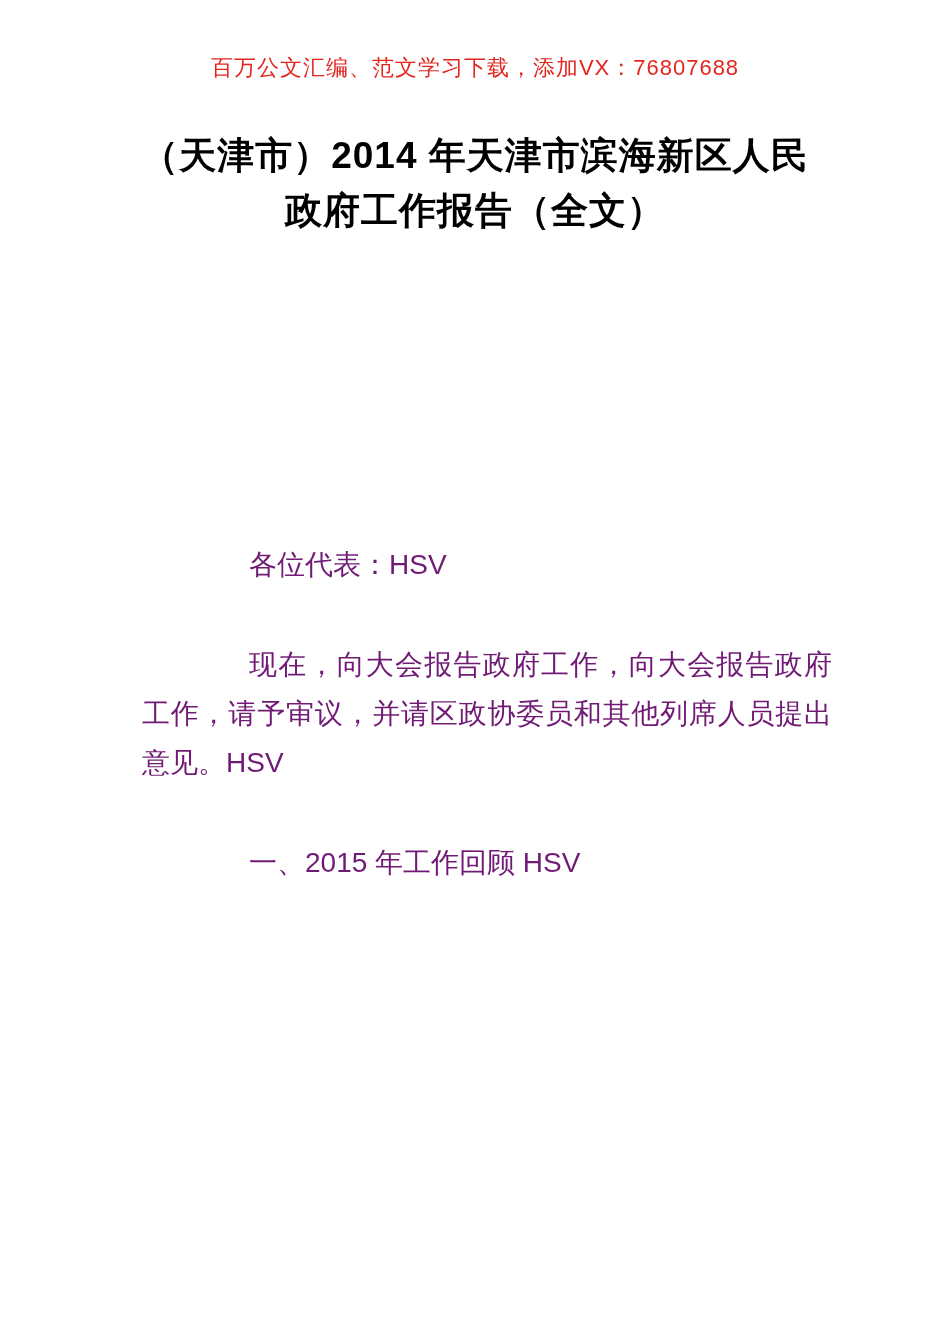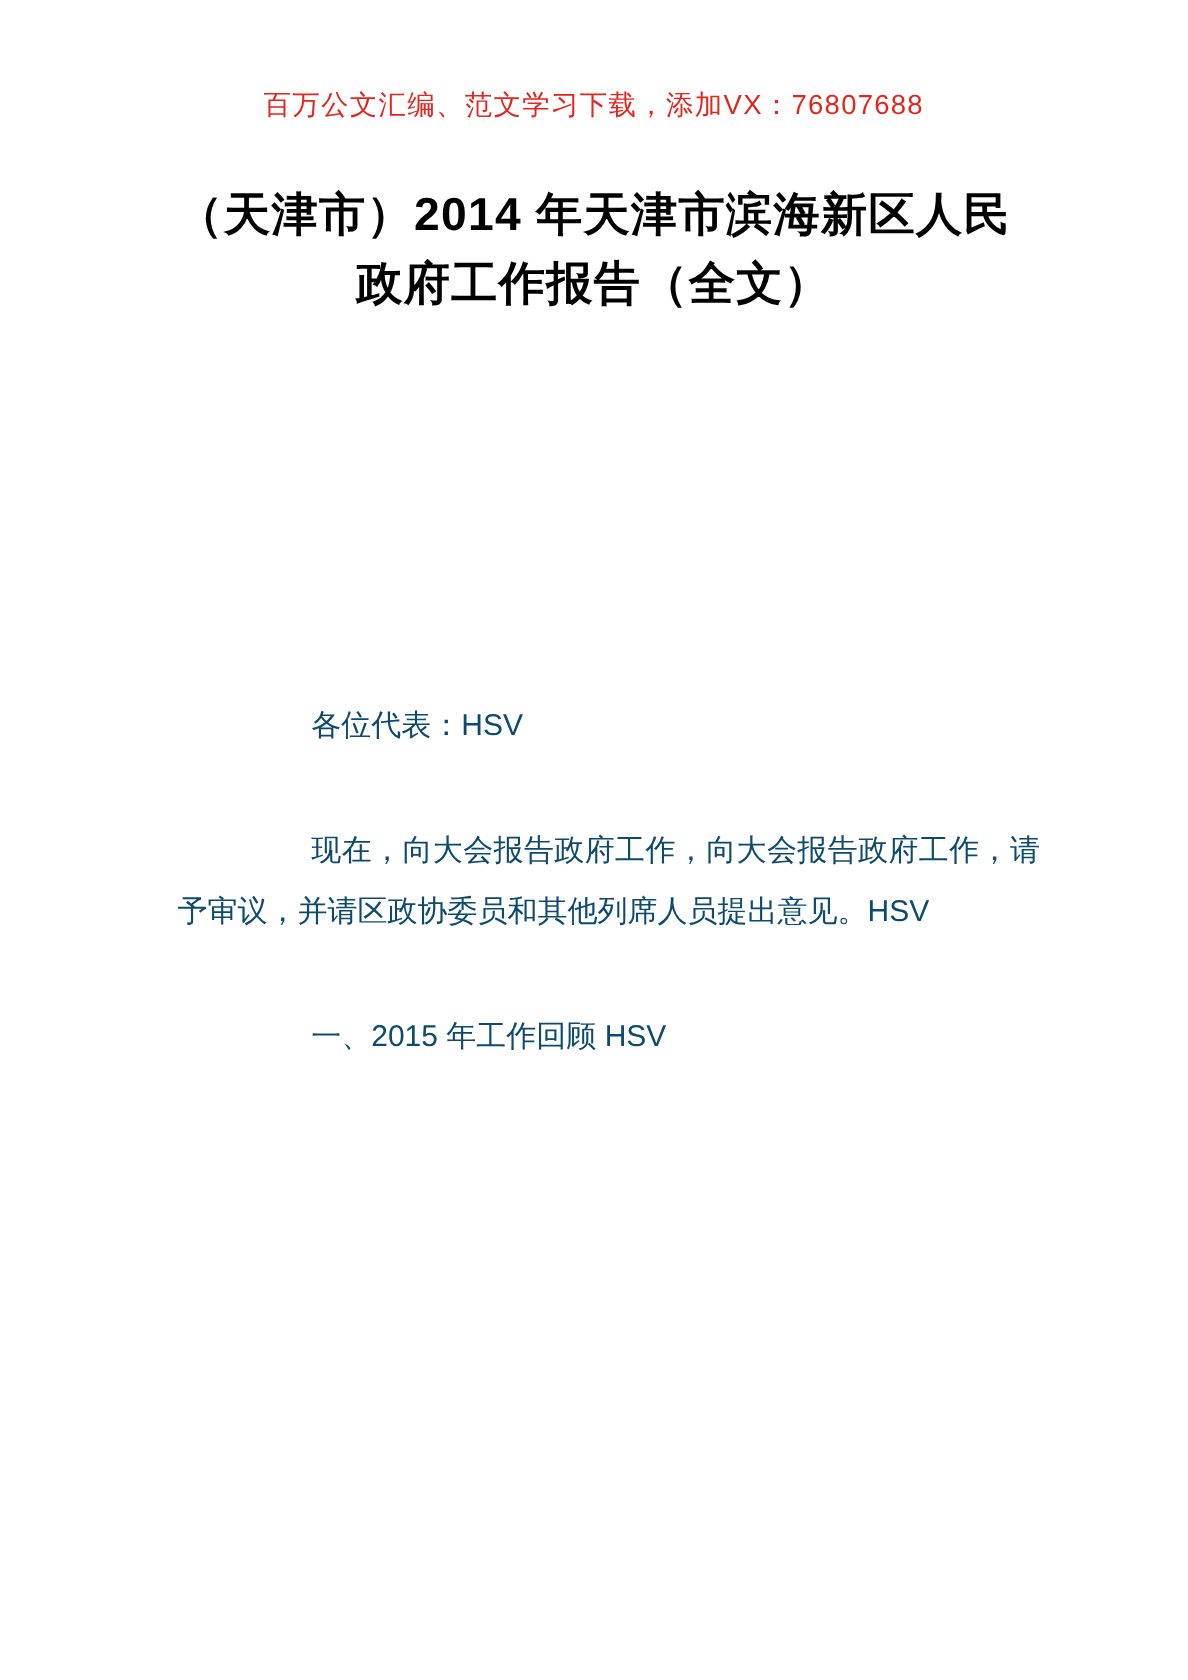--- a/index.html
+++ b/index.html
@@ -6,21 +6,21 @@
   html, body { background: #ffffff; }
   .page {
     position: relative;
     width: 950px;
     height: 1344px;
     background: #ffffff;
     overflow: hidden;
     font-family: "Liberation Sans", "DejaVu Sans", sans-serif;
   }
   .promo {
-    padding-top: 70px;
+    padding-top: 54px;
     text-align: center;
     font-size: 22px;
     line-height: 28px;
     color: #e2261e;
     letter-spacing: 1px;
   }
   .doc-title {
     margin: 46px auto 302px;
     max-width: 700px;
     text-align: center;
@@ -28,26 +28,26 @@
     font-weight: 700;
     line-height: 55px;
     color: #000000;
     letter-spacing: 1px;
   }
   .content {
     margin-left: 142px;
     width: 690px;
   }
   .content p {
-    font-size: 24px;
+    font-size: 28px;
     line-height: 49px;
     margin: 0 0 51px 0;
     text-align: justify;
     text-indent: 107px;
-    color: #0c4a6e;
+    color: #701a75;
   }
 </style>
 </head>
 <body>
 
 <div class="page">
 
   <div class="promo">百万公文汇编、范文学习下载，添加VX：76807688</div>
 
   <h1 class="doc-title">（天津市）2014 年天津市滨海新区人民政府工作报告（全文）</h1>

